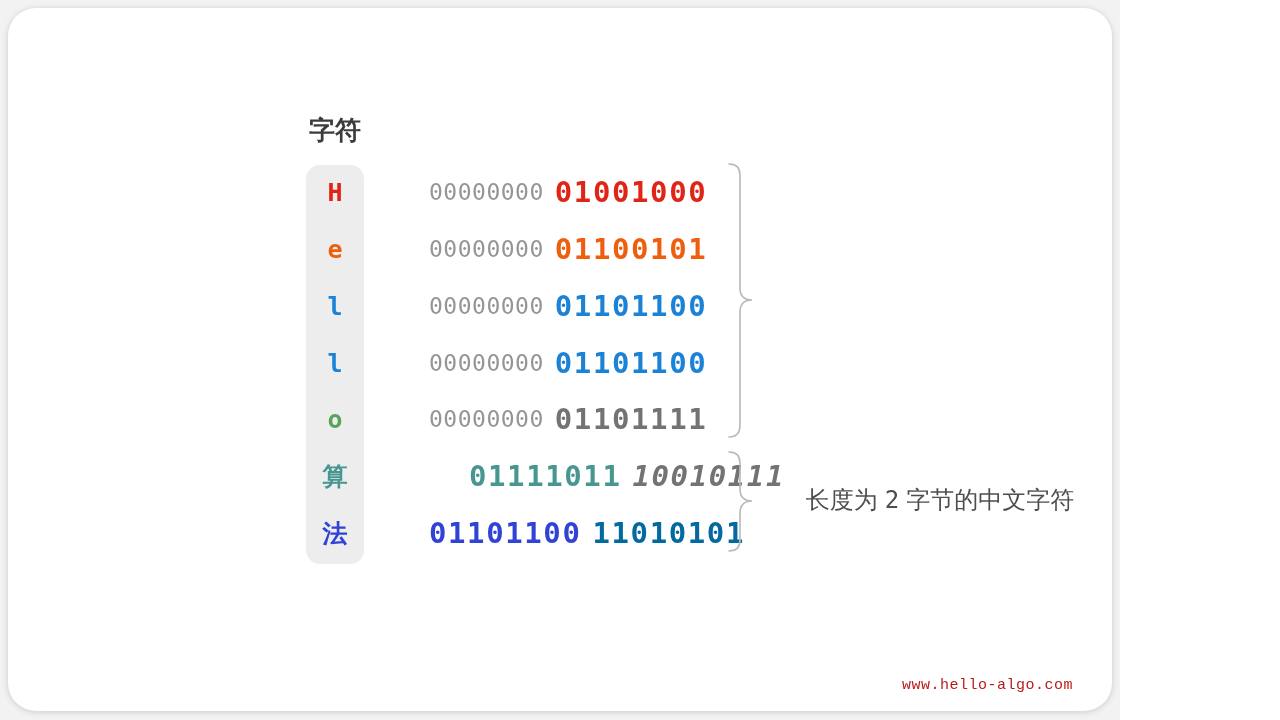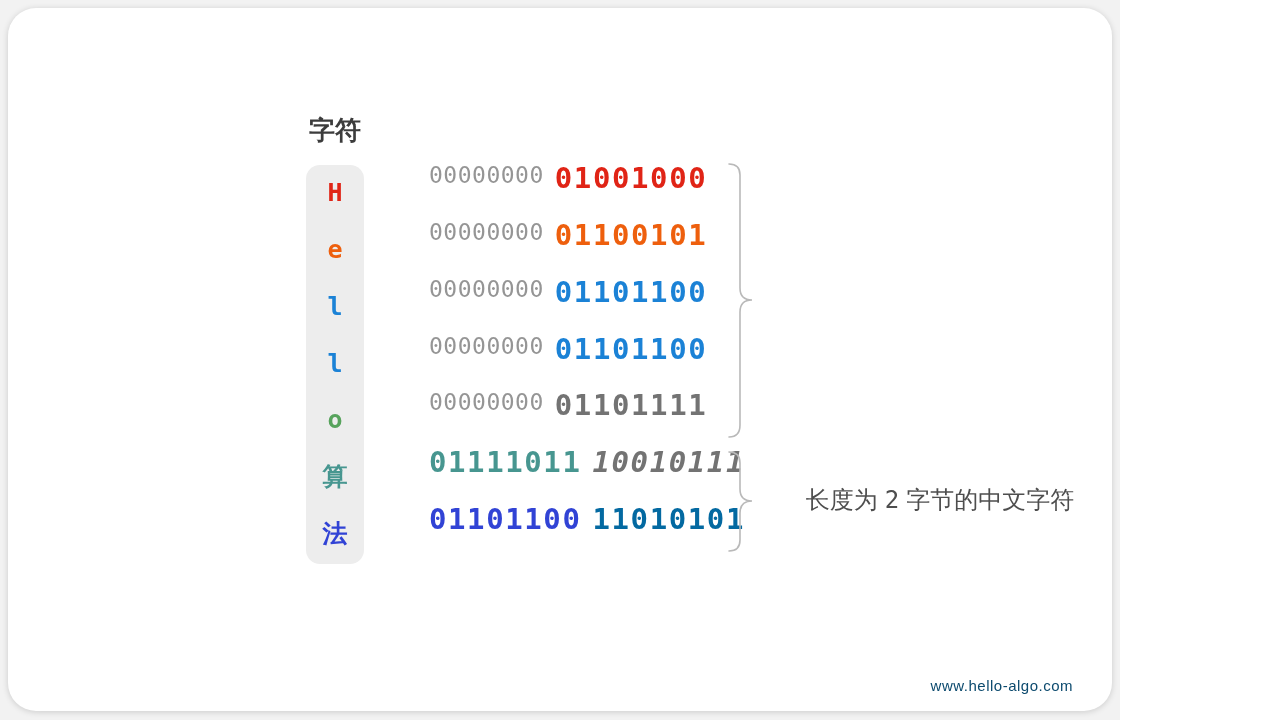--- a/index.html
+++ b/index.html
@@ -35,41 +35,41 @@
   }
   .row{position:absolute;left:0;width:1280px;height:57px;}
   .char-cell{
     position:absolute;left:306px;top:0;width:58px;height:57px;
     display:flex;align-items:center;justify-content:center;
     font-family:"DejaVu Sans Mono","DejaVu Sans",sans-serif;
     font-weight:bold;font-size:25px;
   }
   .bytes{
     position:absolute;left:429px;top:0;height:57px;
-    display:flex;align-items:flex-start;gap:11px;
+    display:flex;align-items:center;gap:11px;
   }
   .byte{font-family:"DejaVu Sans Mono",monospace;line-height:1;}
   .byte.muted{font-size:23px;font-weight:400;letter-spacing:0.5px;color:#959595;}
   .byte.colored{font-size:29px;font-weight:700;letter-spacing:1.6px;}
   .braces{position:absolute;left:0;top:0;pointer-events:none;}
   .note{
     position:absolute;left:770px;width:340px;
     text-align:center;font-size:24px;line-height:39px;color:#4e4e4e;
   }
   .note-1{top:262px;}
   .note-2{top:481px;}
   .note .sub{color:#a3a3a3;font-weight:bold;}
   .num{
     font-family:"DejaVu Sans Mono",monospace;
     margin:0 7px;
   }
   .watermark{
     position:absolute;right:47px;top:677px;
-    font-family:Liberation Sans, sans-serif;
-    font-size:15px;color:#0c4a6e;letter-spacing:0.5px;margin-left:12px;
+    font-family:Liberation Mono, monospace;
+    font-size:15px;color:#b91c1c;letter-spacing:0.5px;margin-left:12px;
   }
 </style>
 </head>
 <body>
 
 <div class="stage">
 
   <div class="card"></div>
 
   <div class="hdr hdr-char">字符</div>
@@ -112,21 +112,21 @@
     <div class="char-cell" style="color: rgb(87, 163, 92);">o</div>
     <div class="bytes">
       <span class="byte muted">00000000</span>
       <span class="byte colored" style="color: #737373;">01101111</span>
     </div>
   </div>
 
   <div class="row" style="top:447.5px">
     <div class="char-cell" style="color: rgb(71, 150, 144);">算</div>
     <div class="bytes">
-      <span class="byte colored" style="color: rgb(71, 150, 144);">01111011</span>
+      <span class="byte colored" style="color: rgb(71, 150, 144); margin-left: 40px;">01111011</span>
       <span class="byte colored" style="color: #737373; font-style: italic;">10010111</span>
     </div>
   </div>
 
   <div class="row" style="top:504.5px">
     <div class="char-cell" style="color: rgb(49, 67, 213);">法</div>
     <div class="bytes">
       <span class="byte colored" style="color: rgb(49, 67, 213);">01101100</span>
       <span class="byte colored" style="color: #0369a1;">11010101</span>
     </div>

